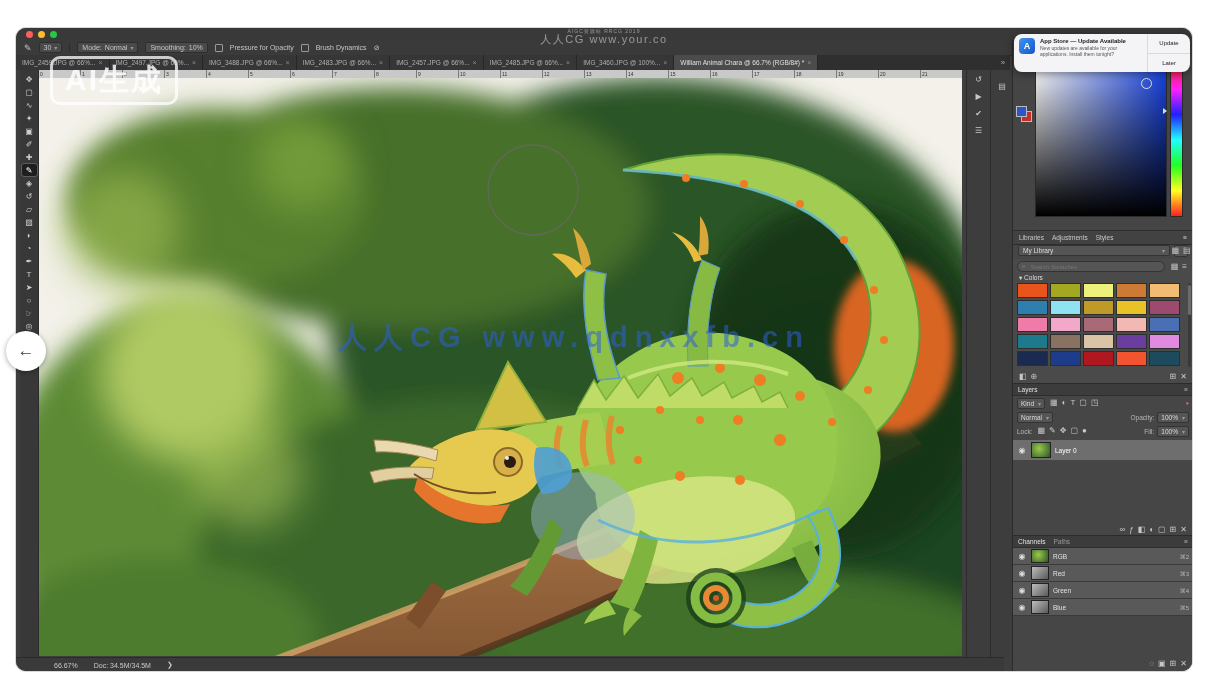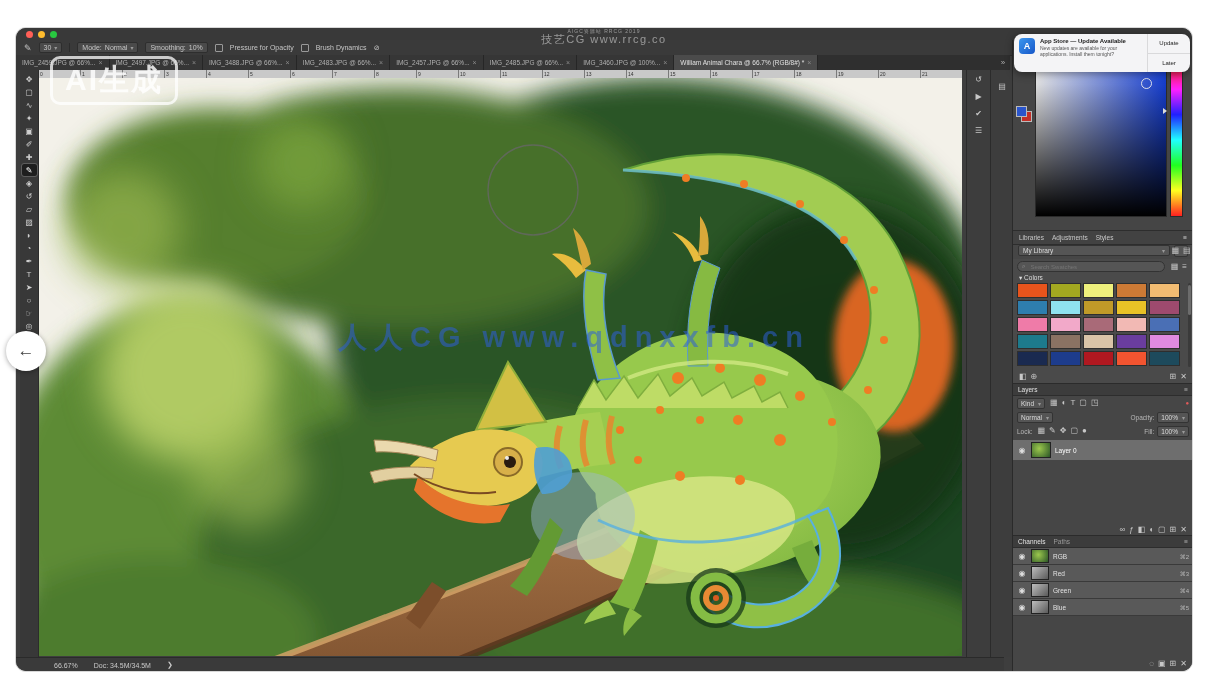--- a/index.html
+++ b/index.html
@@ -157,21 +157,21 @@
 
   <div class="titlebar">
     <div class="lights" id="lights">
         <span class="light" style="background: rgb(255, 95, 87);"></span>
         <span class="light" style="background: rgb(254, 188, 46);"></span>
         <span class="light" style="background: rgb(40, 200, 64);"></span>
       </div>
   </div>
   <div class="top-watermark">
     <div class="twm1">AIGC资源站 RRCG 2019</div>
-    <div class="twm2">技艺CG www.rrcg.co</div>
+    <div class="twm2">人人CG www.your.co</div>
   </div>
 
   <div class="options-bar">
     <span class="tool-glyph">✎</span>
     <span class="opt-box">
       <span>30</span>
       <span class="caret">▾</span>
     </span>
     <span class="opt-sep"></span>
     <span class="opt-box">

